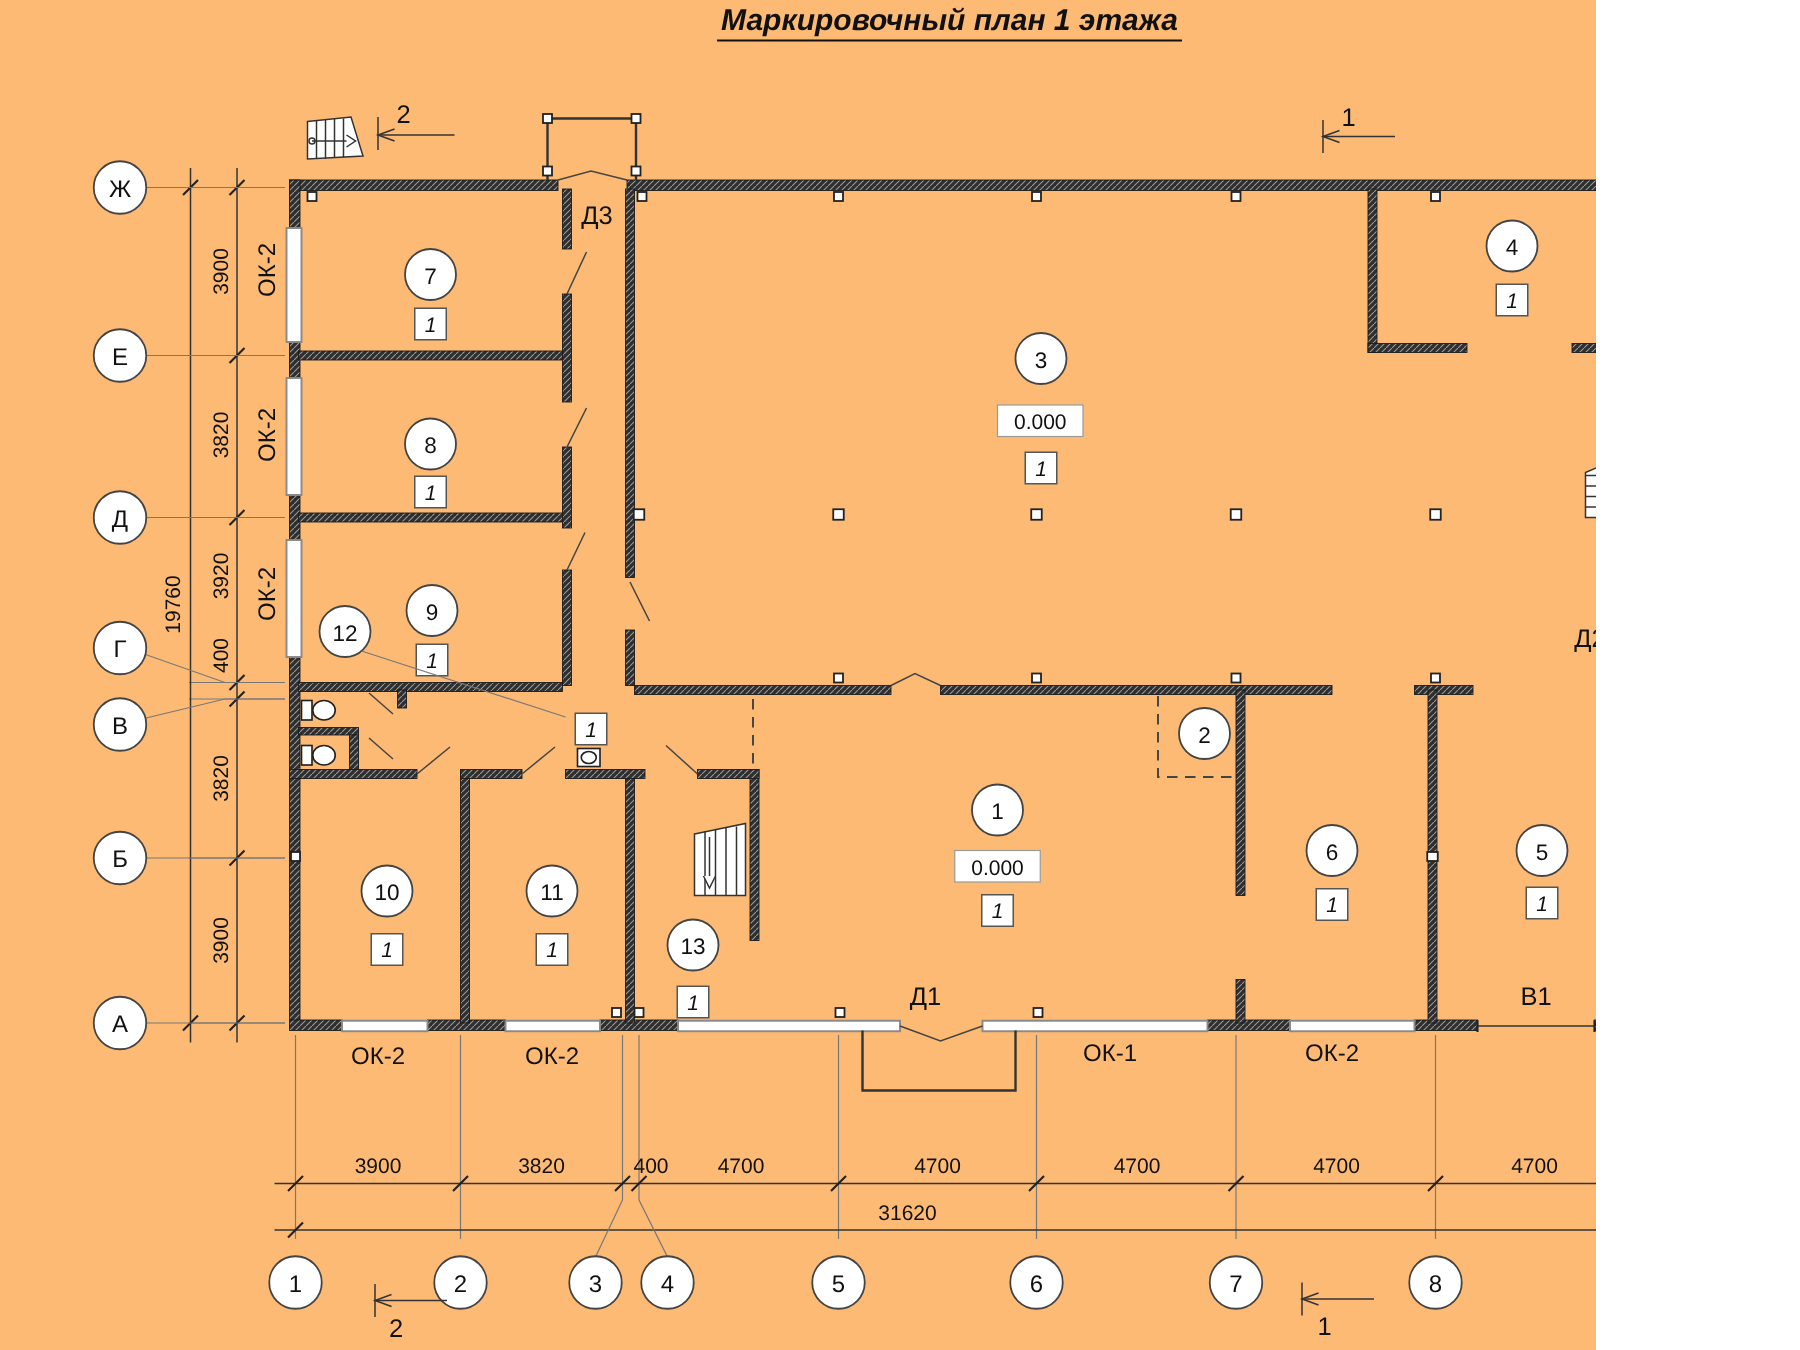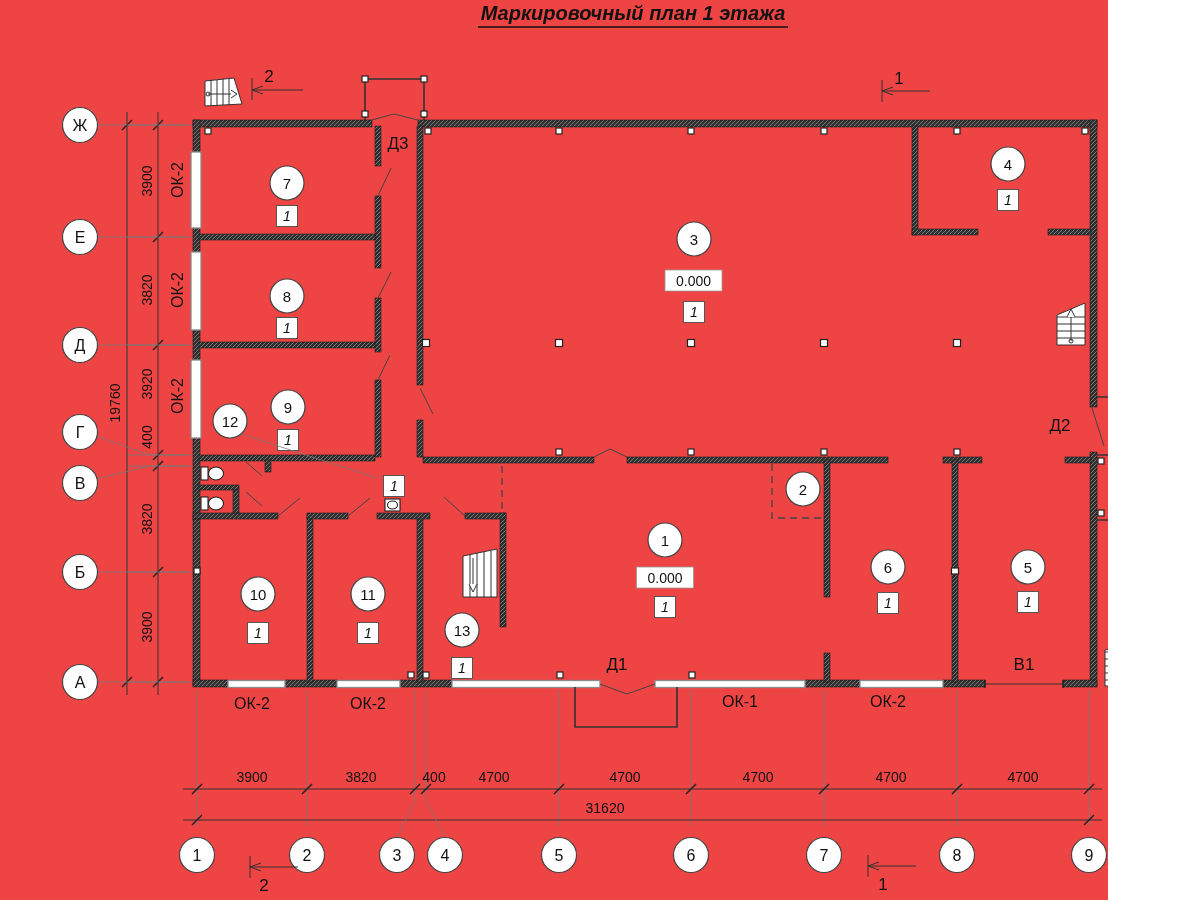--- a/index.html
+++ b/index.html
@@ -1,16 +1,16 @@
 <!DOCTYPE html>
 <html><head>
 <meta charset="utf-8">
 <style>
   html,body{margin:0;padding:0;background:#fff;}
-  #stage{position:relative;width:1064px;height:900px;background:#ef4444;overflow:hidden;padding-left:44px;}
+  #stage{position:relative;width:1064px;height:900px;background:#fdba74;overflow:hidden;}
   svg{position:absolute;left:0;top:0;}
   text{font-family:"Liberation Sans",sans-serif;fill:#111;} .t14{font-size:14px;} .t15{font-size:15px;} .t16{font-size:16px;} .t17{font-size:17px;}
   .title-t{font-size:20px;font-weight:bold;font-style:italic;}
   .it{font-style:italic;}
   .wall{fill:url(#hat);stroke:#1c1c1c;stroke-width:0.6;}
   .thin{stroke:#333;stroke-width:1.6;fill:none;}
   .leaf{stroke:#444;stroke-width:1;fill:none;}
   .ext{stroke:#787878;stroke-width:0.8;fill:none;}
   .dim{stroke:#333;stroke-width:1;fill:none;}
   .tick{stroke:#222;stroke-width:1.4;}

